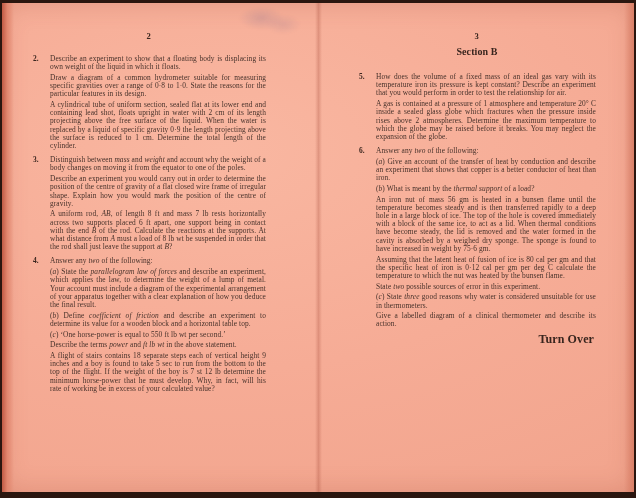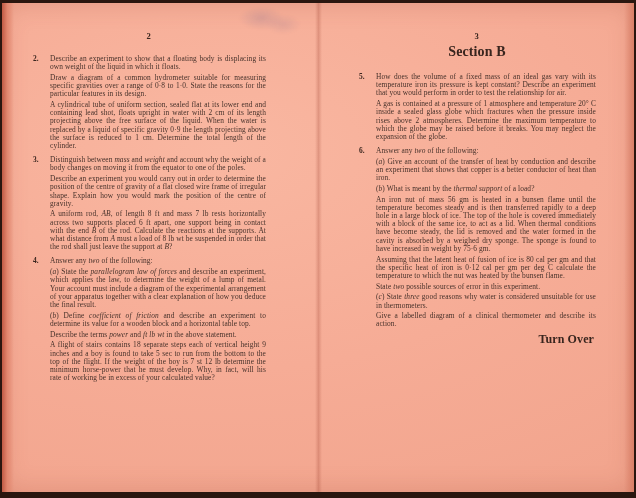--- a/index.html
+++ b/index.html
@@ -22,21 +22,21 @@
   .page{
     position:absolute;top:28px;color:#46312a;
     font-family:"Liberation Serif", serif;
     font-size:7.4px;line-height:8.2px;letter-spacing:0.1px;
     text-align:justify;
   }
   .page-left{left:30px;width:234px;}
   .page-right{left:356px;width:238px;}
   .page-number{text-align:center;font-weight:bold;font-size:8.6px;line-height:10px;margin-bottom:14px;color:#39251e;letter-spacing:0.5px;}
   .page-right .page-number{margin-bottom:6px;}
-  .section-title{text-align:center;font-weight:bold;font-size:14px;line-height:10px;margin-bottom:16px;color:#39251e;}
+  .section-title{text-align:center;font-weight:bold;font-size:10px;line-height:10px;margin-bottom:16px;color:#39251e;}
   .question{position:relative;padding-left:18px;margin-bottom:6px;}
   .q-num{position:absolute;left:1px;top:0;font-weight:bold;color:#39251e;}
   .question p{margin:0 0 2.5px 0;}
   .question p em{font-style:italic;}
   .turn-over{text-align:right;font-weight:bold;font-size:12px;margin-top:6px;padding-right:2px;color:#39251e;}
 </style>
 </head>
 <body>
 
 <div class="photo">
@@ -59,20 +59,21 @@
             <span class="q-num">3.</span>
             <p><span>Distinguish between </span><em>mass</em><span> and </span><em>weight</em><span> and account why the weight of a body changes on moving it from the equator to one of the poles.</span></p>
             <p><span>Describe an experiment you would carry out in order to determine the position of the centre of gravity of a flat closed wire frame of irregular shape. Explain how you would mark the position of the centre of gravity.</span></p>
             <p><span>A uniform rod, </span><em>AB</em><span>, of length 8 ft and mass 7 lb rests horizontally across two supports placed 6 ft apart, one support being in contact with the end </span><em>B</em><span> of the rod. Calculate the reactions at the supports. At what distance from </span><em>A</em><span> must a load of 8 lb wt be suspended in order that the rod shall just leave the support at </span><em>B</em><span>?</span></p>
           </div>
           <div class="question">
             <span class="q-num">4.</span>
             <p><span>Answer any </span><em>two</em><span> of the following:</span></p>
             <p><span>(</span><em>a</em><span>) State the </span><em>parallelogram law of forces</em><span> and describe an experiment, which applies the law, to determine the weight of a lump of metal. Your account must include a diagram of the experimental arrangement of your apparatus together with a clear explanation of how you deduce the final result.</span></p>
             <p><span>(</span><em>b</em><span>) Define </span><em>coefficient of friction</em><span> and describe an experiment to determine its value for a wooden block and a horizontal table top.</span></p>
+            <p><span>(</span><em>c</em><span>) ‘One horse-power is equal to 550 ft lb wt per second.’</span></p>
             <p><span>Describe the terms </span><em>power</em><span> and </span><em>ft lb wt</em><span> in the above statement.</span></p>
             <p><span>A flight of stairs contains 18 separate steps each of vertical height 9 inches and a boy is found to take 5 sec to run from the bottom to the top of the flight. If the weight of the boy is 7 st 12 lb determine the minimum horse-power that he must develop. Why, in fact, will his rate of working be in excess of your calculated value?</span></p>
           </div>
         </div>
     </div>
 
     <div class="page page-right">
       <div class="page-number">3</div>
       <div class="section-title">Section B</div>
       <div class="questions" id="questions-right">

